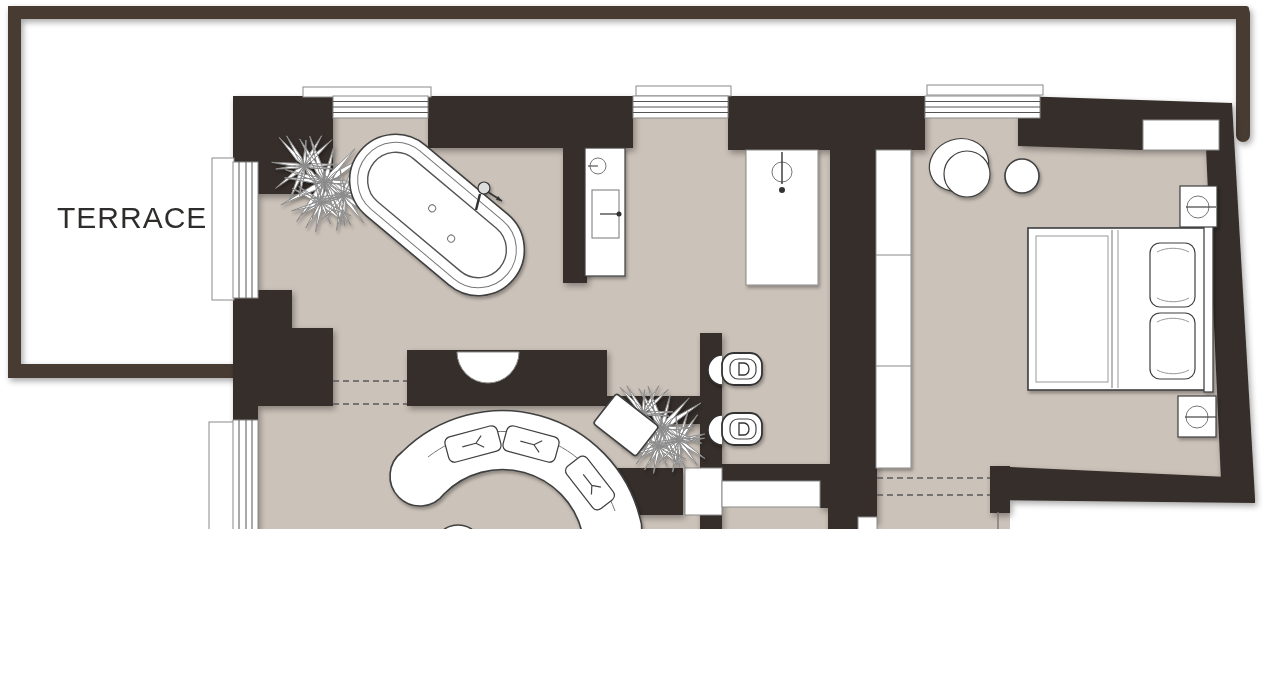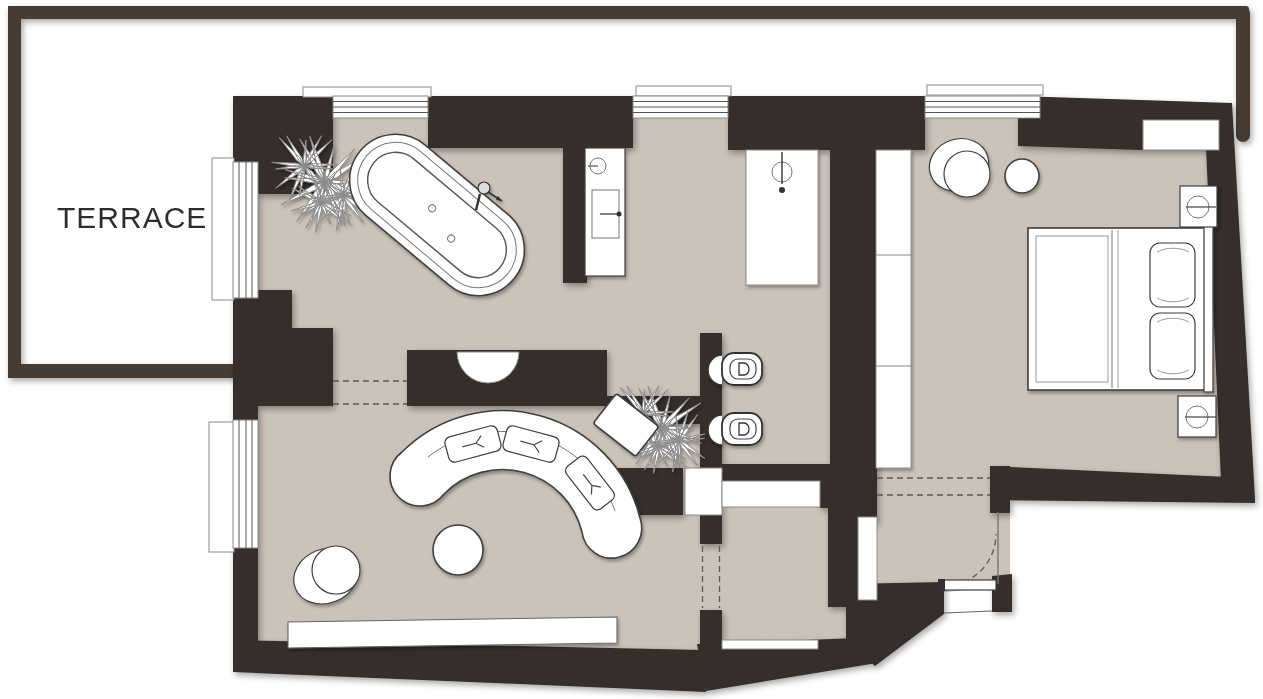--- a/index.html
+++ b/index.html
@@ -1,16 +1,16 @@
 <!DOCTYPE html>
 <html style="--wall: #362f29; --terrace-wall: #473a31; --floor: #cbc2b9; --background: #ffffff; --fixture-stroke: #3f3f3f; --label-text: #2e2d2b;"><head>
 <meta charset="utf-8">
 <style>
   html,body{margin:0;padding:0;background:#fff;}
-  .stage{position:relative;width:1263px;height:699px;background:#fff;overflow:hidden;
+  .stage{position:relative;width:1263px;height:529px;background:#fff;overflow:hidden;
          font-family:"Liberation Sans",sans-serif;}
   svg{display:block}
   .floor{fill:var(--floor)}
   .wall{fill:var(--wall)}
   .twall{fill:var(--terrace-wall)}
   .fx{fill:#fff;stroke:var(--fixture-stroke);stroke-width:1.6}
   .fx1{fill:#fff;stroke:var(--fixture-stroke);stroke-width:1.2}
   .fx2{fill:none;stroke:#777;stroke-width:1}
   .white{fill:#fff;stroke:#8a8a8a;stroke-width:1}
   .winline{stroke:#555;stroke-width:1;fill:none}

